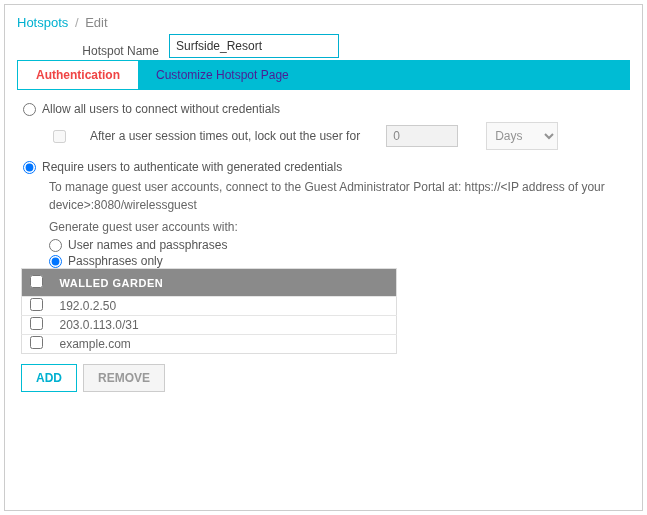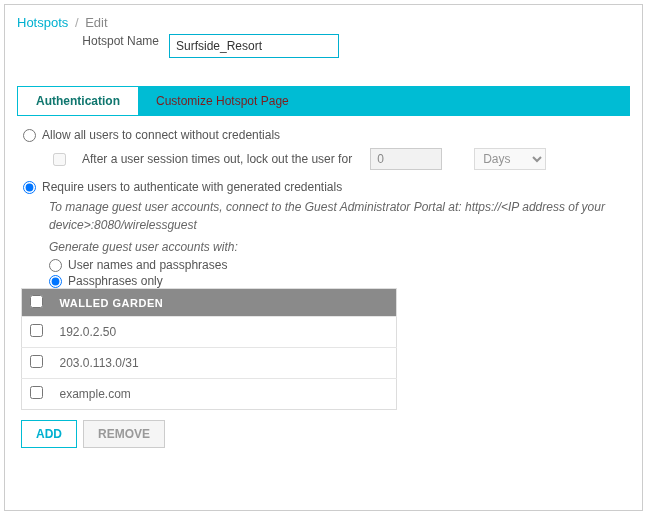--- a/index.html
+++ b/index.html
@@ -21,22 +21,22 @@
   }
   .breadcrumb {
     font-size: 13px;
     color: #888;
     margin-bottom: 4px;
   }
   .breadcrumb .link { color: #00b0d0; }
   .breadcrumb .sep { color: #aaa; margin: 0 3px; }
   .row-name {
     display: flex;
-    align-items: flex-start;
-    margin-bottom: 28px;
+    align-items: flex-end;
+    margin-bottom: 2px;
     padding-left: 58px;
   }
   .row-name label {
     width: 94px;
     text-align: right;
     padding-right: 10px;
     color: #555;
   }
   .row-name input {
     width: 170px;
@@ -50,75 +50,74 @@
     display: flex;
     background: #00bcd4;
     height: 30px;
     border: 1px solid #00bcd4;
   }
   .tab {
     padding: 0 18px;
     display: flex;
     align-items: center;
     font-size: 12px;
-    color: #7f1d1d;
+    color: #4c1d95;
     cursor: pointer;
   }
   .tab.active {
     background: #fff;
-    color: #0f766e;
+    color: #ef4444;
     font-weight: bold;
     border-top: 1px solid #00bcd4;
     margin-top: -1px;
   }
   .panel {
     padding: 12px 4px 4px 4px;
   }
   .opt-row {
     display: flex;
     align-items: center;
     margin-bottom: 4px;
   }
   .opt-row input[type=radio] {
     margin: 0 6px 0 2px;
   }
   .sub {
     margin-left: 28px;
     margin-top: 6px;
     display: flex;
     align-items: center;
-    gap: 12px;
+    gap: 20px;
   }
   .sub input[type=checkbox] { margin-right: 4px; }
   .numbox {
     width: 72px;
     height: 22px;
     border: 1px solid #ccc;
     background: #f2f2f2;
     padding: 2px 6px;
     font-size: 12px;
     color: #888;
     margin-left: 6px;
   }
   .selectbox {
     width: 72px;
-    height: 22px;
+    height: 28px;
     border: 1px solid #ccc;
     background: #f7f7f7;
     font-size: 12px;
     color: #666;
-    margin-left: 20px;
+    margin-left: 8px;
     padding-left: 4px;
   }
   .desc {
     margin-left: 28px;
     margin-top: 4px;
     color: #666;
     line-height: 1.5;
-    font-style: italic;
   }
   .subopt {
     margin-left: 28px;
     margin-top: 2px;
     display: flex;
     align-items: center;
   }
   .subopt input[type=radio] { margin: 0 6px 0 0; }
   .note {
     margin-top: 16px;
@@ -136,21 +135,21 @@
     color: #fff;
     text-align: left;
     padding: 6px 8px;
     font-size: 11px;
     letter-spacing: 0.5px;
     height: 26px;
   }
   .table th.chk { width: 30px; text-align: center; }
   .table td {
     border-top: 1px solid #e5e5e5;
-    padding: 7px 8px;
+    padding: 1px 8px;
     color: #666;
   }
   .table td.chk { text-align: center; width: 30px; }
   .table input[type=checkbox] { margin: 0; }
   .btnrow {
     margin-top: 10px;
     display: flex;
     gap: 0;
   }
   .btn {

